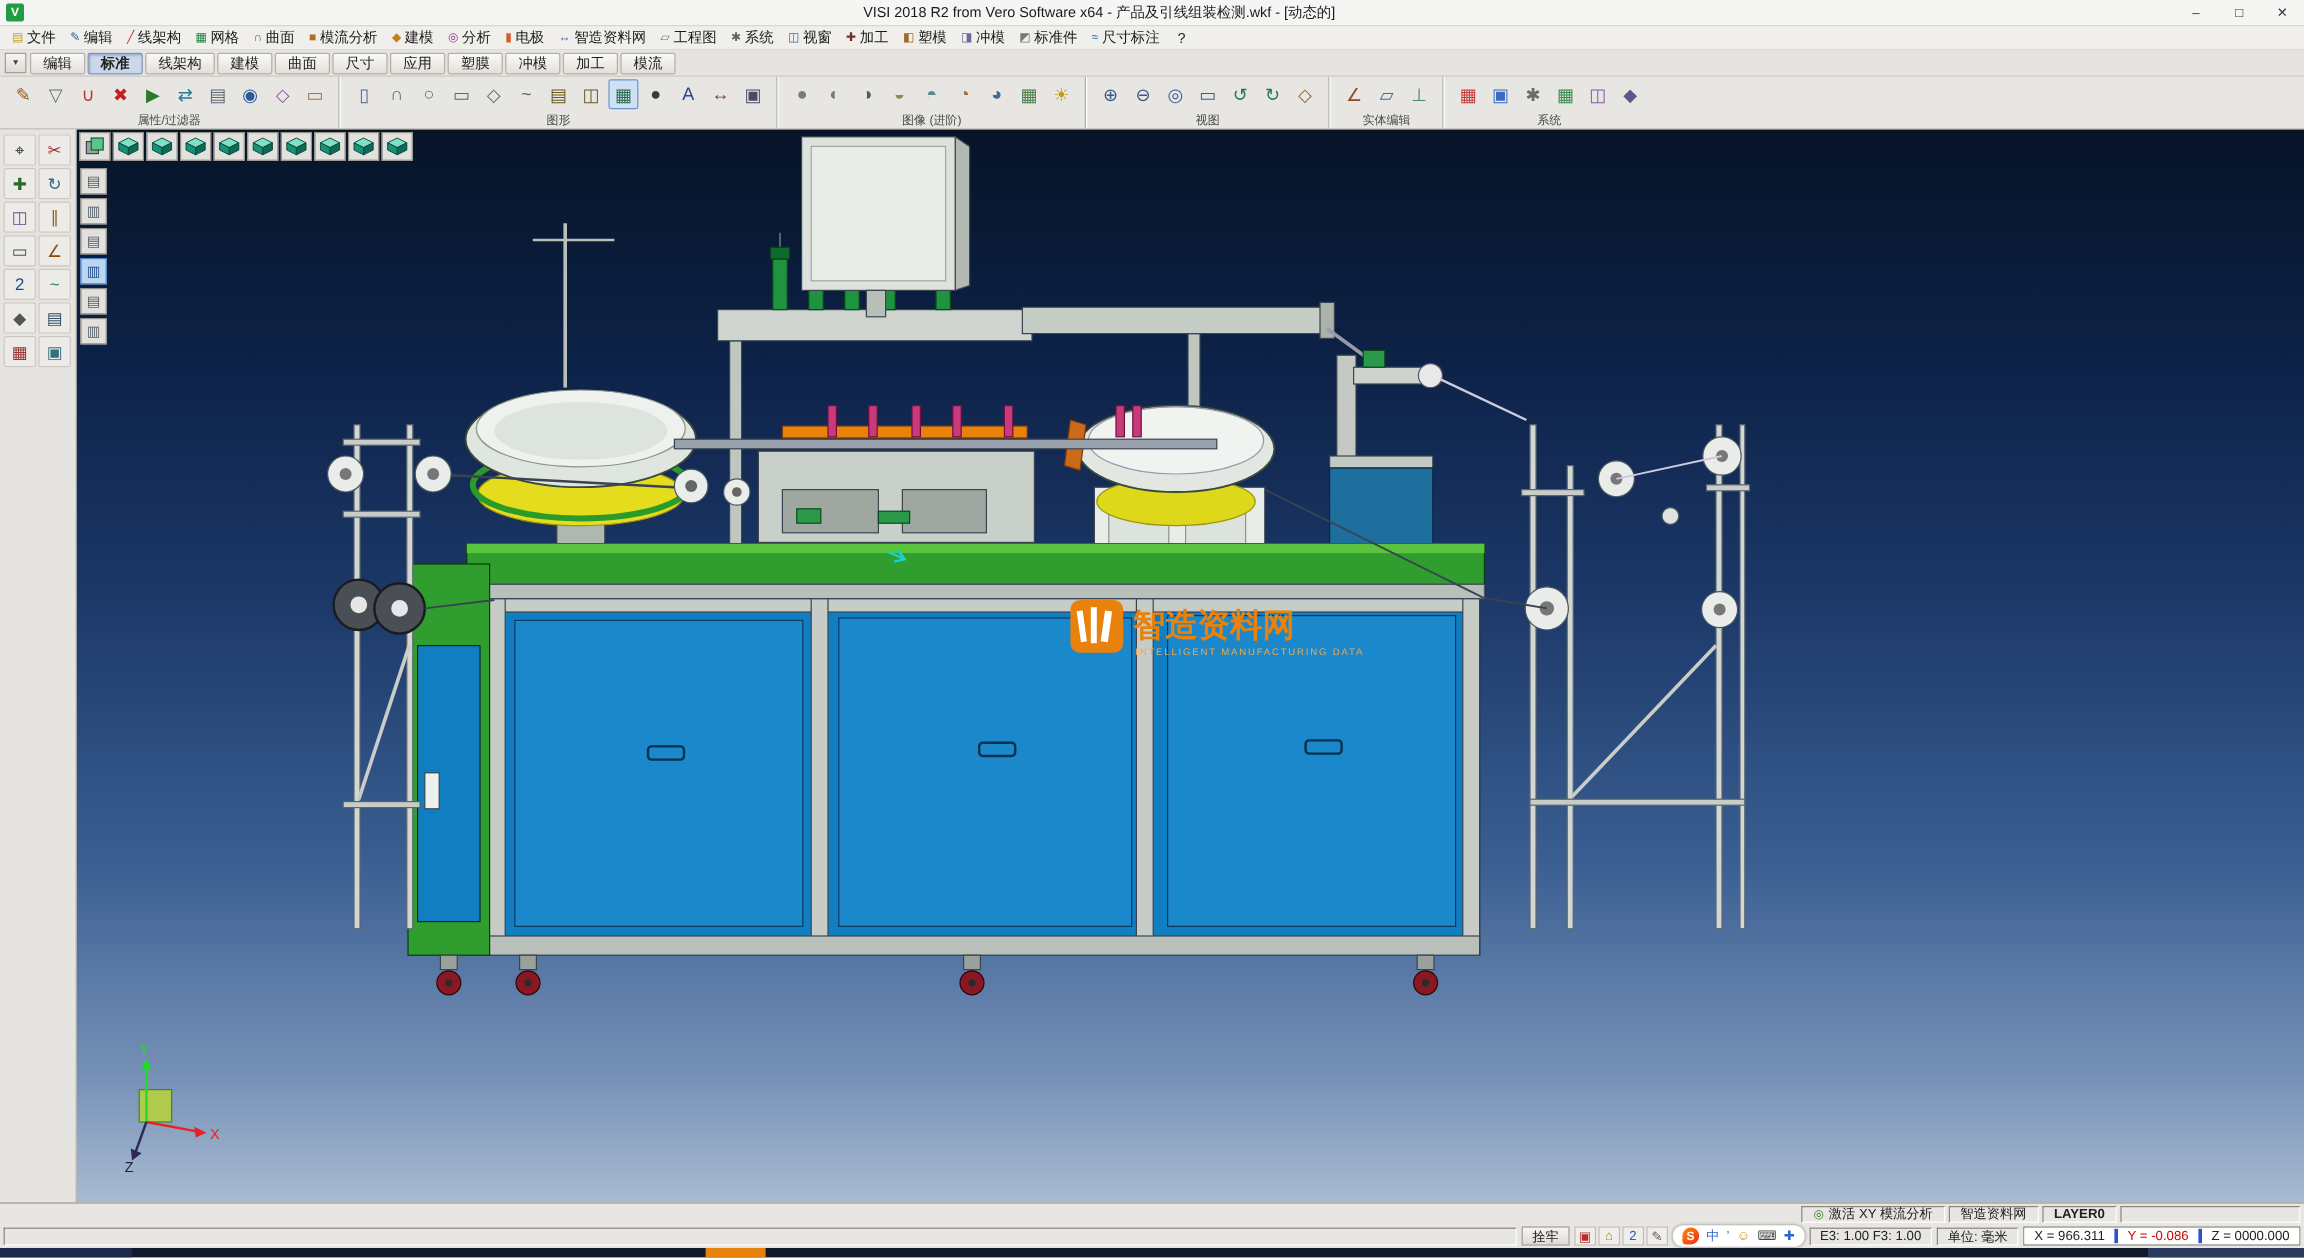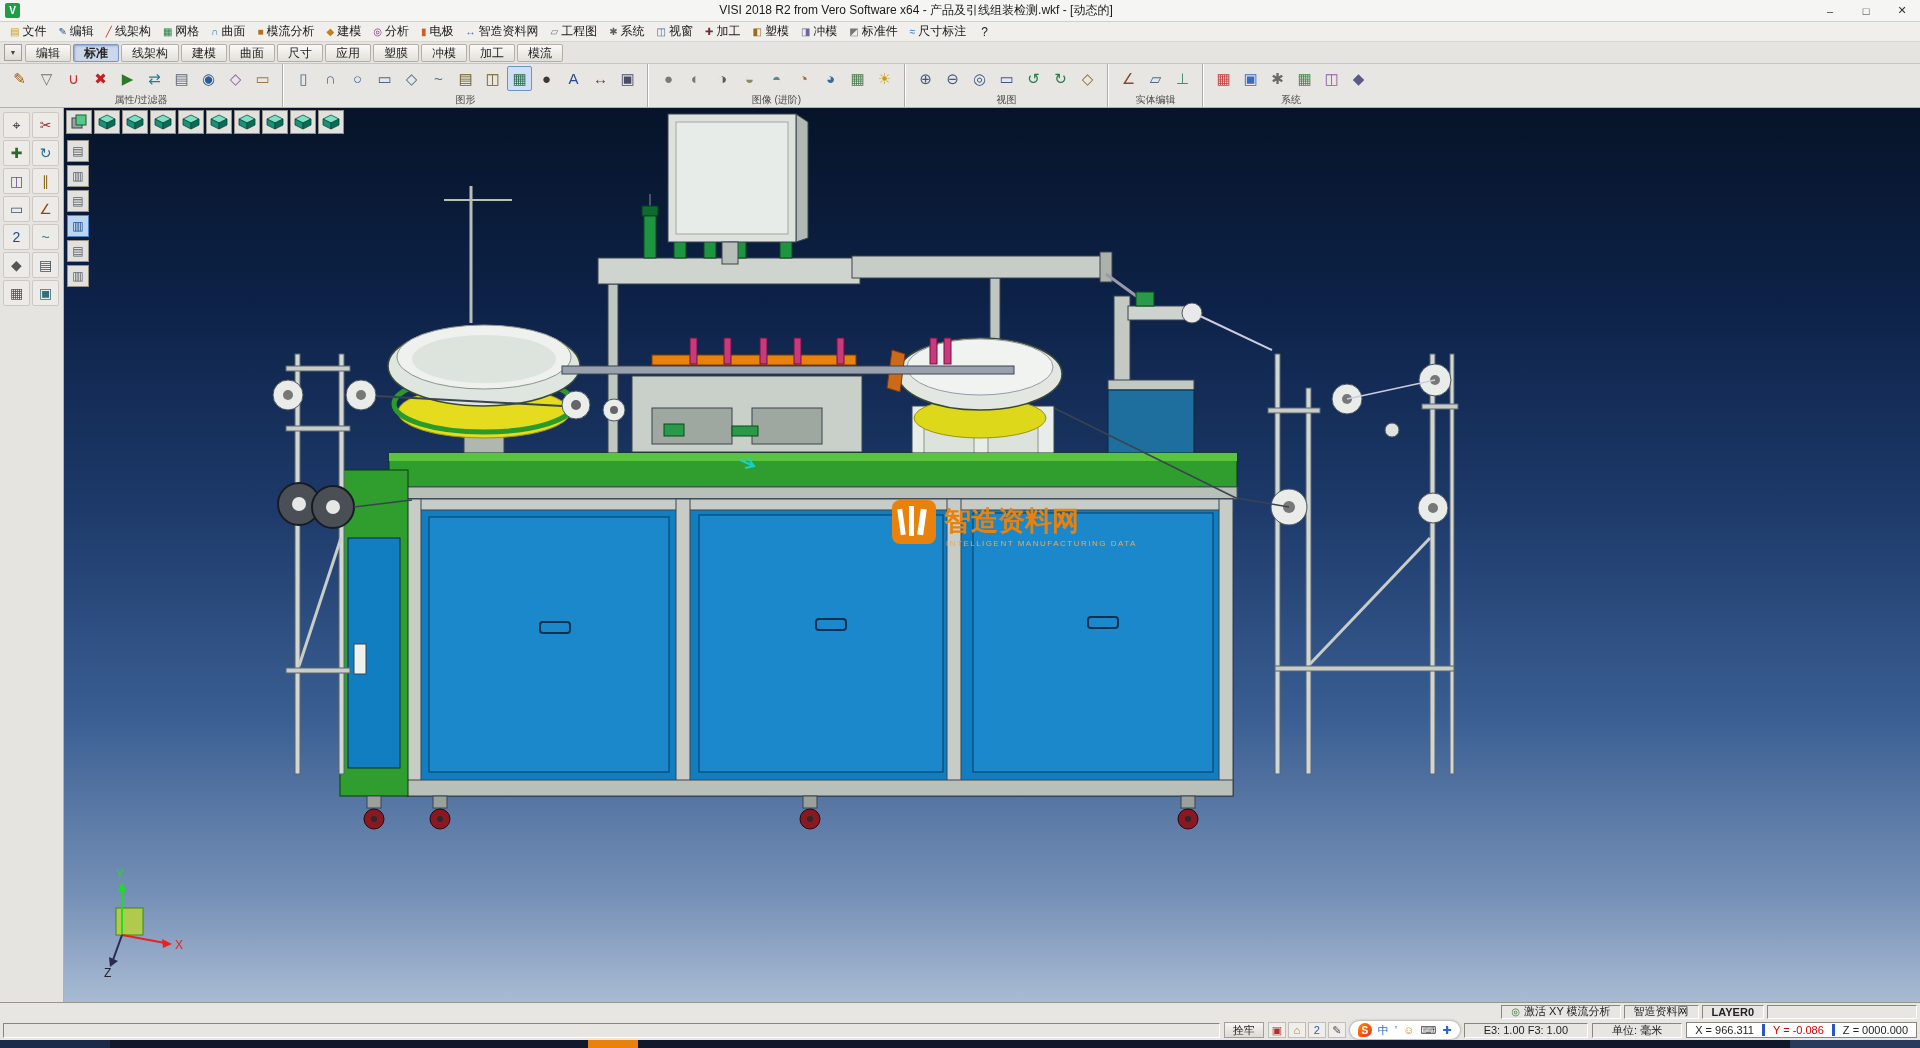--- a/index.html
+++ b/index.html
@@ -60,21 +60,21 @@
   .s2-msg{flex:1;height:15px;border:1px solid;border-color:#8a867e #ffffff #ffffff #8a867e}
   .s2-btn{height:16px;padding:0 8px;display:flex;align-items:center;border:1px solid #a39f97;background:linear-gradient(#f6f5f3,#dedbd5)}
   .s2-icons{display:flex;gap:2px}
   .s2-icon{width:18px;height:16px;display:flex;align-items:center;justify-content:center;font-size:11px;border:1px solid #c2beb6;background:#f0eeea}
   .ime{display:flex;align-items:center;gap:6px;height:18px;background:#ffffff;border-radius:9px;padding:0 8px;box-shadow:0 0 3px rgba(0,0,0,.45)}
   .ime-s{width:14px;height:14px;border-radius:50% 50% 50% 3px;background:linear-gradient(135deg,#ff8a00,#e62f1e);color:#fff;font-size:10px;font-weight:bold;display:flex;align-items:center;justify-content:center}
   .ime-item{font-size:11px;line-height:1}
   .ime-item.blue{color:#2a66cc}
   .ime-item.orange{color:#c8880c}
   .ime-item.dark{color:#444}
-  .s2-cell{height:15px;display:flex;align-items:center;padding:0 19px;border:1px solid;border-color:#8a867e #ffffff #ffffff #8a867e;white-space:nowrap}
+  .s2-cell{height:15px;display:flex;align-items:center;padding:0 8px;border:1px solid;border-color:#8a867e #ffffff #ffffff #8a867e;white-space:nowrap}
   .coords{display:flex;align-items:center;height:16px;border:1px solid #8a867e;background:#fff}
   .coord{padding:0 8px;background:#fff;white-space:nowrap}
   .coord + .coord{border-left:3px solid #2a55c8}
   .coord.y{color:#d40000}
 
   .taskbar{position:absolute;left:0;top:1040px;width:1920px;height:8px;background:#11182b}
   .tb-seg{position:absolute;top:0;height:8px}
   .seg1{left:0;width:110px;background:#1c2948}
   .seg2{left:588px;width:50px;background:#e8820c}
   .seg3{left:1790px;width:130px;background:#2a3a5c}

